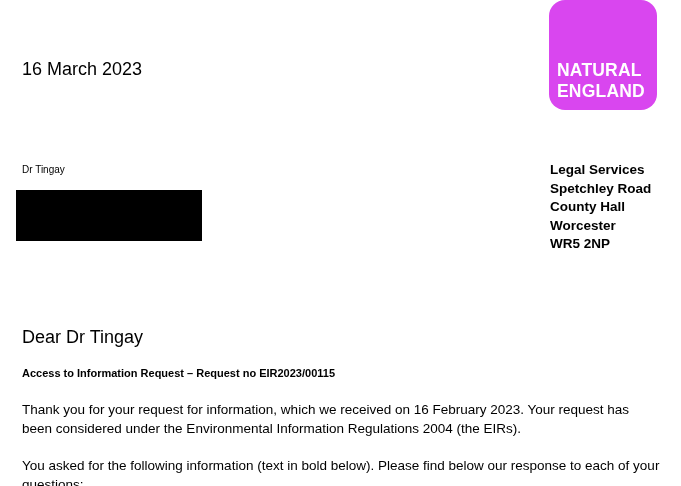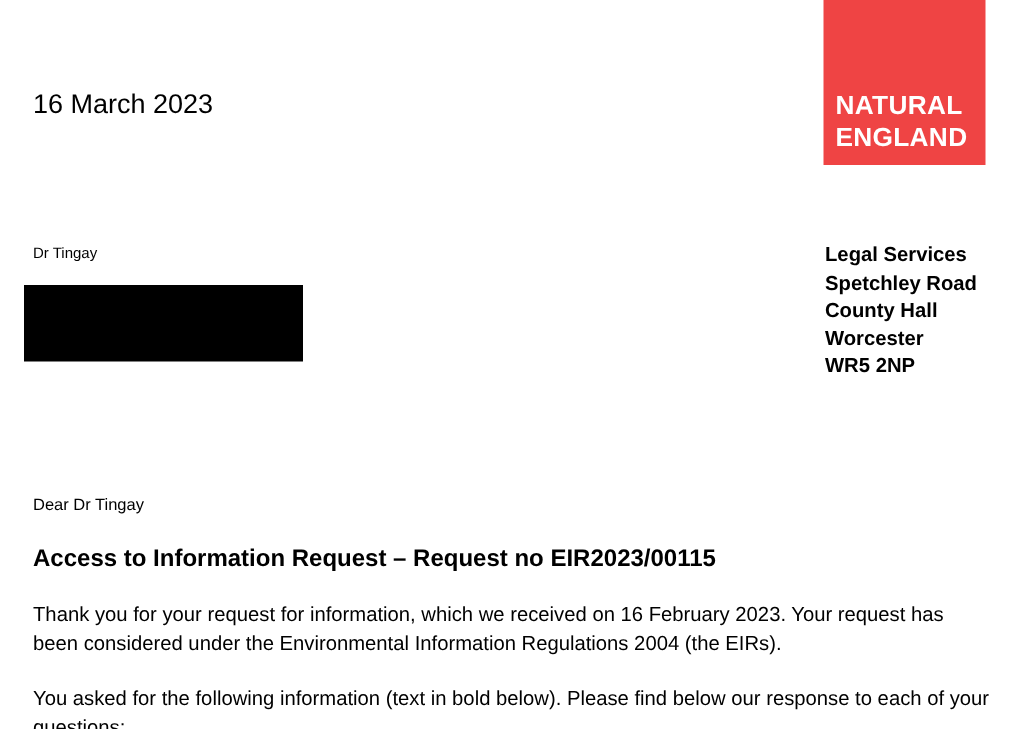--- a/index.html
+++ b/index.html
@@ -22,24 +22,25 @@
     height: 486px;
   }
 
   
   .logo {
     position: absolute;
     top: 0;
     left: 549px;
     width: 108px;
     height: 110px;
-    background: #ef4444;
+    background: #d946ef;
     color: #ffffff;
     box-sizing: border-box;
     padding: 60px 0 0 8px;
+    border-radius: 16px;
   }
   .logo-line {
     font-size: 17.5px;
     font-weight: bold;
     letter-spacing: 0.2px;
     line-height: 21px;
     display: block;
   }
 
   
@@ -84,26 +85,26 @@
   }
 
   
   .body-block {
     position: absolute;
     top: 328px;
     left: 22px;
     width: 640px;
   }
   .salutation {
-    font-size: 11px;
+    font-size: 18px;
     line-height: 18px;
     margin: 0 0 18px 0;
   }
   .subject {
-    font-size: 16px;
+    font-size: 11px;
     font-weight: bold;
     line-height: 18px;
     margin: 0 0 18px 0;
   }
   .para {
     font-size: 13.5px;
     line-height: 19px;
     margin: 18px 0 16px 0;
     max-width: 640px;
   }

